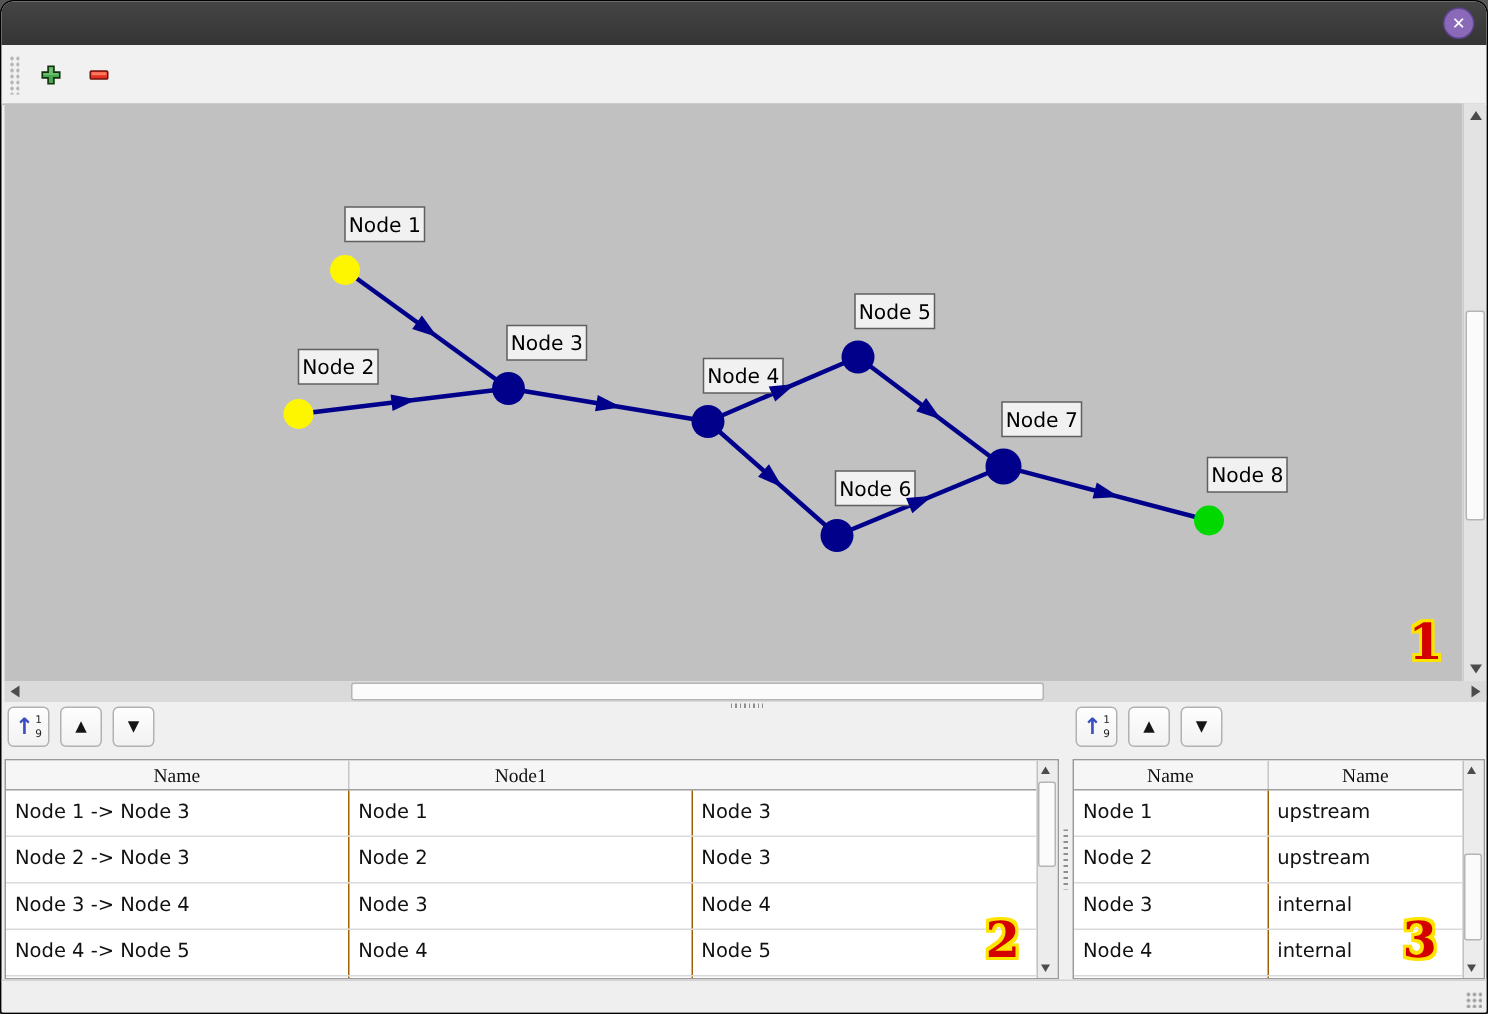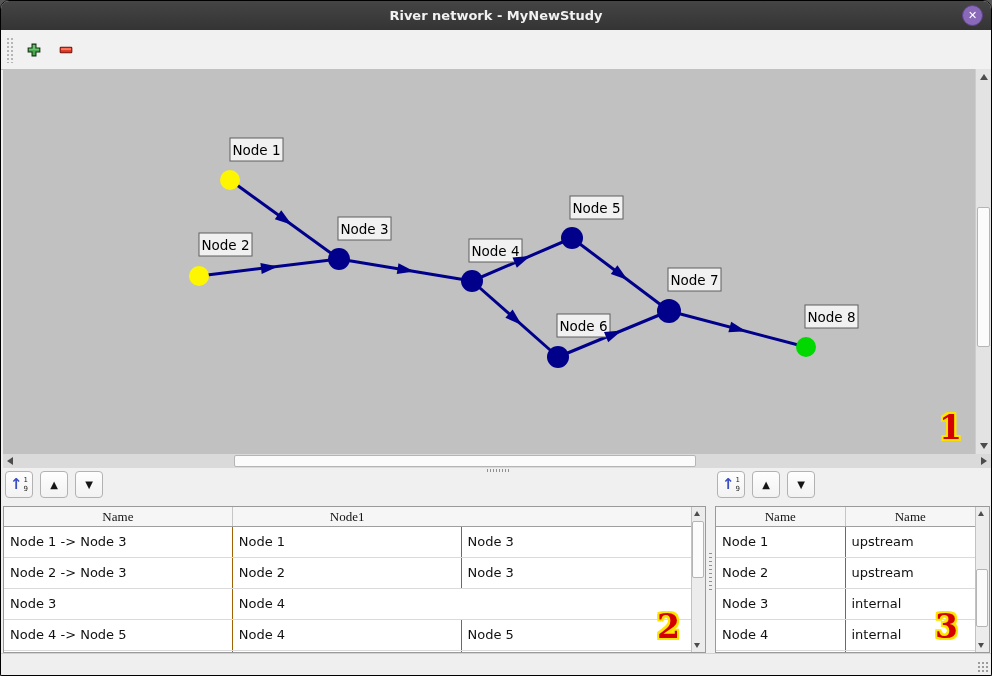--- a/index.html
+++ b/index.html
@@ -72,21 +72,20 @@
   .statusbar{position:absolute;left:0;bottom:0;width:100%;height:21px;background:#efefef;border-top:1px solid #d2d2d2;}
   .grip-corner{position:absolute;right:3px;bottom:3px;width:11px;height:11px;
     background-image:radial-gradient(circle,#9c9c9c 1px,transparent 1.3px);background-size:4px 4px;}
 </style>
 </head>
 <body>
 
 <div class="window">
 
   <div class="titlebar">
-    <span class="title">River network - MyNewStudy</span>
     <div class="closebtn">
       <span>✕</span>
     </div>
   </div>
 
   <div class="toolbar">
     <div class="tb-grip"></div>
     <button class="icobtn">
       <svg width="18" height="18" viewBox="0 0 18 18">
         <path d="M6.5 1.5 H11.5 V6.5 H16.5 V11.5 H11.5 V16.5 H6.5 V11.5 H1.5 V6.5 H6.5 Z" fill="#47a84f" stroke="#12310f" stroke-width="1.4"></path>
@@ -189,20 +188,21 @@
           <div class="td c3">Node 1 -&gt; Node 3</div>
           <div class="td c3">Node 1</div>
           <div class="td c3">Node 3</div>
         </div>
         <div class="trow">
           <div class="td c3">Node 2 -&gt; Node 3</div>
           <div class="td c3">Node 2</div>
           <div class="td c3">Node 3</div>
         </div>
         <div class="trow">
+          <div class="td c3">Node 3 -&gt; Node 4</div>
           <div class="td c3">Node 3</div>
           <div class="td c3">Node 4</div>
         </div>
         <div class="trow">
           <div class="td c3">Node 4 -&gt; Node 5</div>
           <div class="td c3">Node 4</div>
           <div class="td c3">Node 5</div>
         </div>
         <div class="trow">
           <div class="td c3"></div>

